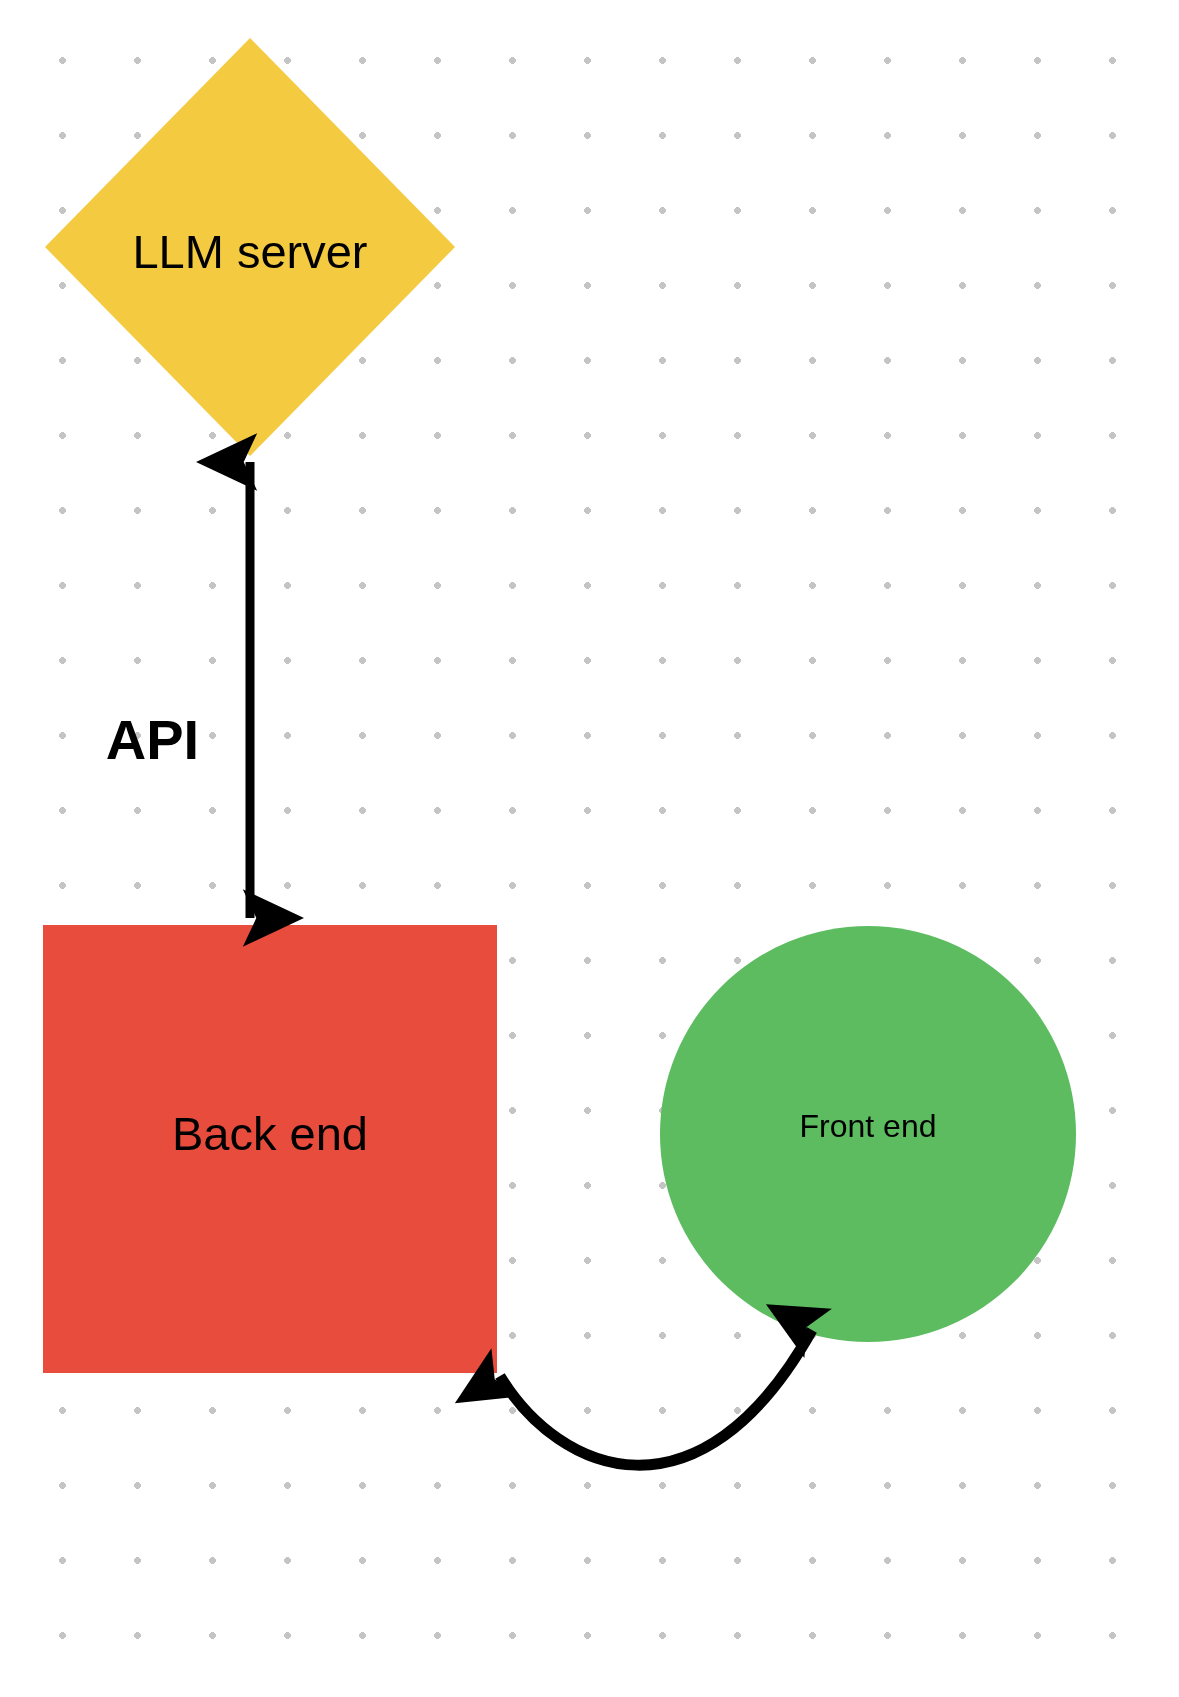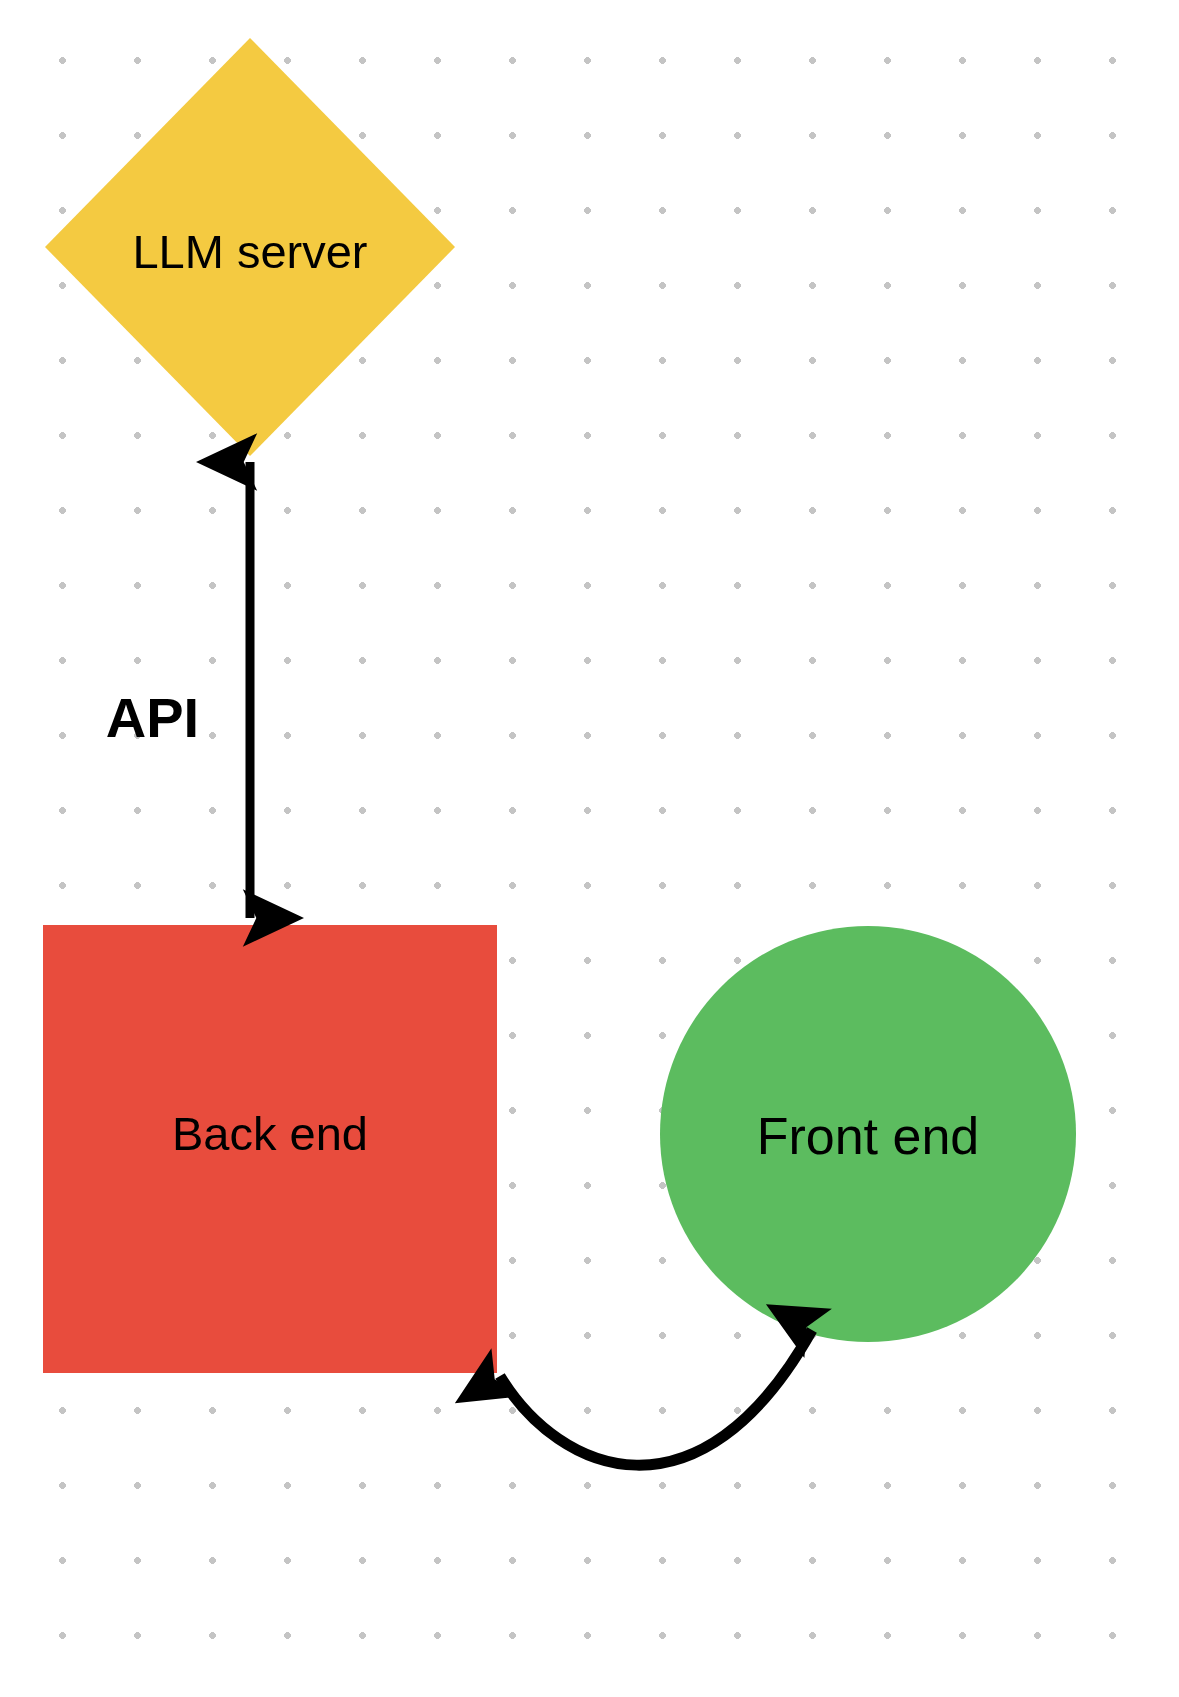--- a/index.html
+++ b/index.html
@@ -50,24 +50,24 @@
     left: 0; top: 215px; width: 500px;
     font-size: 47px;
     margin-top: 13px;
   }
   #label-back-end {
     left: 43px; top: 1110px; width: 454px;
     font-size: 47px;
   }
   #label-front-end {
     left: 660px; top: 1110px; width: 416px;
-    font-size: 52px;
+    font-size: 32px;
   }
   #label-api {
-    left: 20px; top: 690px; width: 265px;
+    left: 20px; top: 712px; width: 265px;
     font-size: 56px;
   }
   #label-webrtc {
     left: 372px; top: 1560px; width: 480px;
     font-size: 56px;
   }
 </style>
 </head>
 <body>
 

